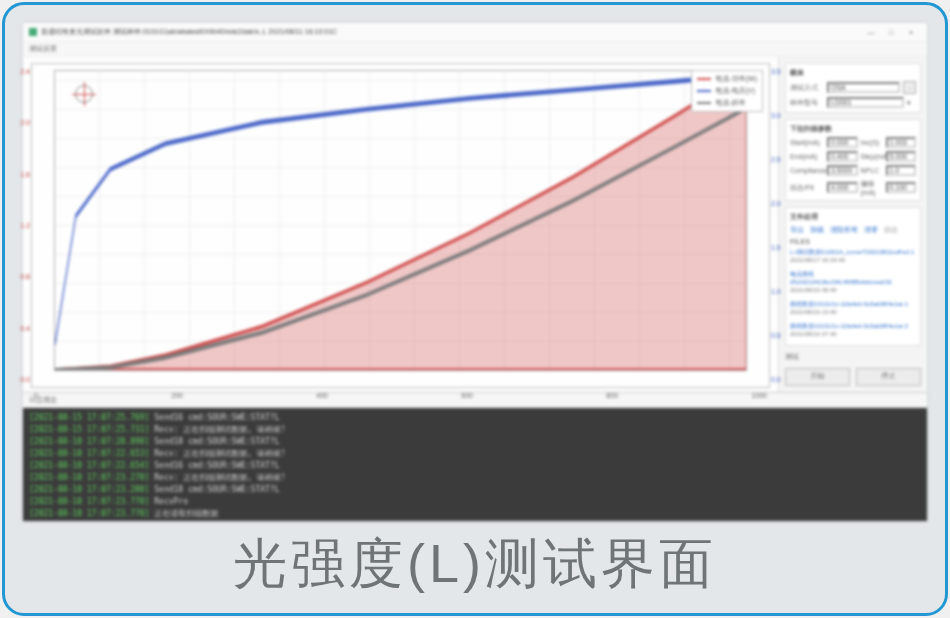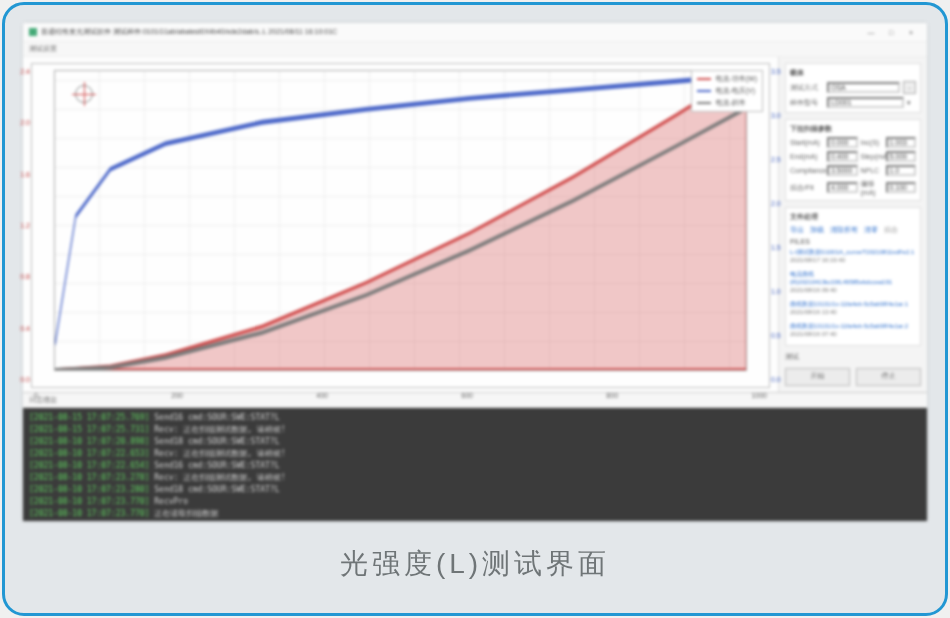--- a/index.html
+++ b/index.html
@@ -132,21 +132,21 @@
     flex:1; background:#3b3b3b; color:#d8d8d8;
     padding:4px 6px; font-family:Consolas,monospace; font-size:8px; line-height:12px;
     overflow:hidden;
   }
   .log-line .ts { color:#5fd35f; }
   .log-line .msg { color:#d4d4d4; }
   
   .caption {
     position:absolute; left:0; right:0; bottom:6px; height:86px;
     display:flex; align-items:center; justify-content:center;
-    font-size:28px; color:#6f7577; letter-spacing:4px;
+    font-size:54px; color:#6f7577; letter-spacing:4px;
   }
 </style>
 </head>
 <body>
 
 <div class="outer-card">
 
   <div class="app-window">
 
     <div class="titlebar">

